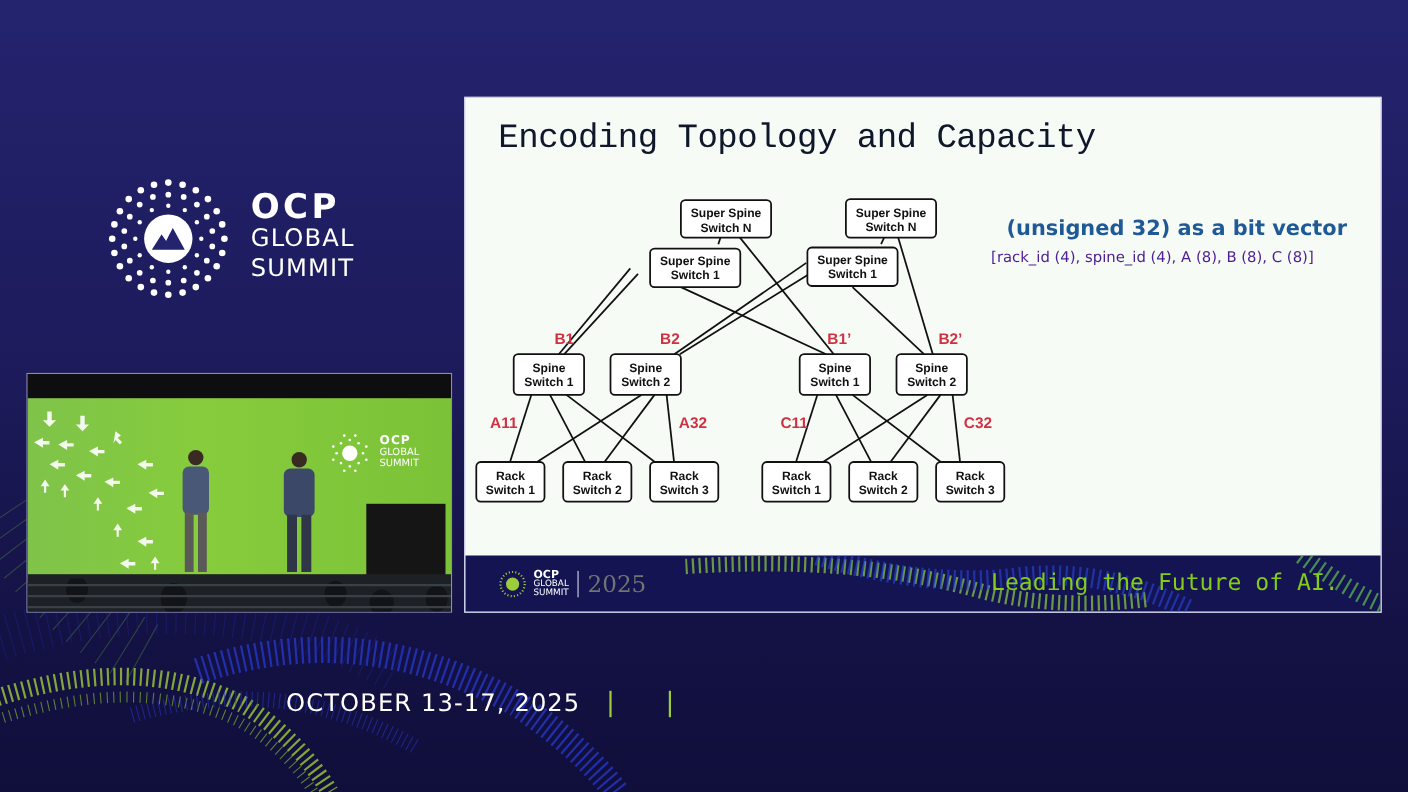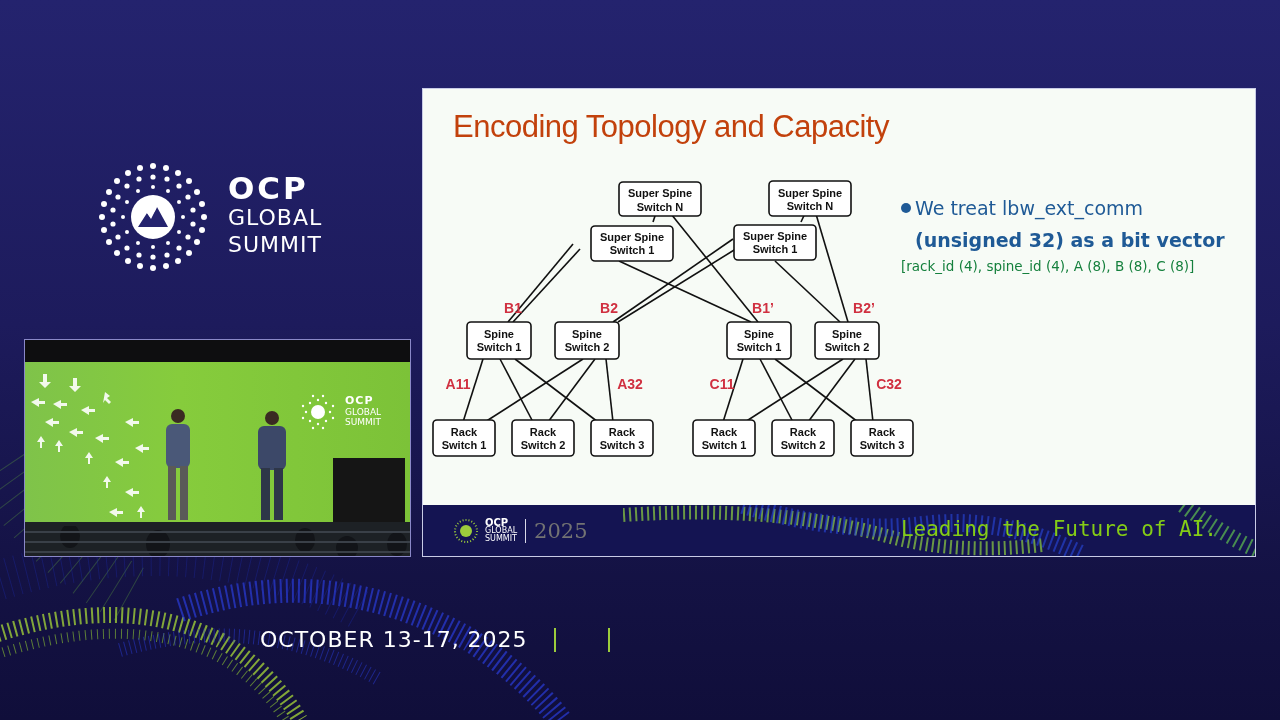--- a/index.html
+++ b/index.html
@@ -32,28 +32,28 @@
   .video-logo .t1 { font-weight: bold; font-size: 11px; letter-spacing: 1px; line-height: 12px; }
   .video-logo .t2 { font-size: 9px; line-height: 10px; }
 
   
   .slide {
     position: absolute; left: 422px; top: 88px; width: 834px; height: 469px;
     background: #f7fbf6; border: 1px solid #c8cbe6; overflow: hidden;
   }
   .slide-title {
     position: absolute; left: 30px; top: 20px;
-    font-family: Liberation Sans, sans-serif; font-size: 31px; color: #c2410c; letter-spacing: -0.5px;
+    font-family: Liberation Mono, monospace; font-size: 31px; color: #0f172a; letter-spacing: -0.5px;
   }
   .diagram { position: absolute; left: 0; top: 0; width: 834px; height: 420px; }
   .bullets { position: absolute; left: 478px; top: 103px; color: #1f5a96; }
   .bullet { font-size: 19px; line-height: 32px; white-space: nowrap; }
   .bullet .dot { display: inline-block; width: 10px; height: 10px; border-radius: 50%; background: #1f5a96; margin-right: 4px; vertical-align: middle; position: relative; top: -2px; }
   .bullet-cont { font-size: 19px; line-height: 32px; padding-left: 14px; white-space: nowrap; font-weight: bold; }
-  .scheme { font-size: 13.5px; line-height: 20px; white-space: nowrap; color: #15803d; margin-top: 0px; }
+  .scheme { font-size: 13.5px; line-height: 20px; white-space: nowrap; color: #4c1d95; margin-top: 0px; }
 
   
   .banner { position: absolute; left: 0; top: 416px; width: 834px; height: 53px; background: #141452; overflow: hidden; }
   .banner-logo { position: absolute; left: 30px; top: 13px; display: flex; align-items: center; color: #fff; }
   .banner-ocp { font-size: 8px; line-height: 8px; margin-left: 6px; }
   .banner-ocp b { font-size: 10px; display: block; }
   .banner-sep { width: 1px; height: 24px; background: #d8d8e8; margin: 0 8px 0 8px; }
   .banner-year { font-family: "DejaVu Serif", serif; font-size: 21px; color: #737373; }
   .banner-tag { position: absolute; right: 40px; top: 12px; font-family: "DejaVu Sans Mono", monospace; font-size: 21px; color: #84cc16; }
 
@@ -330,21 +330,20 @@
       <text x="340" y="224">B1’</text>
       <text x="441" y="224">B2’</text>
       <text x="35" y="300">A11</text>
       <text x="207" y="300">A32</text>
       <text x="299" y="300">C11</text>
       <text x="466" y="300">C32</text>
     </g>
   </svg>
 
   <div class="bullets">
-    <div class="bullet"><span class="dot"></span><span>We treat lbw_ext_comm</span></div>
     <div class="bullet-cont">(unsigned 32) as a bit vector</div>
     <div class="scheme">[rack_id (4), spine_id (4), A (8),  B (8), C (8)]</div>
   </div>
 
   <div class="banner">
     <svg style="position:absolute;left:200px;top:0" width="634" height="53">
       <path d="M 0 10 Q 150 0 260 30 Q 330 50 420 40" stroke="#8fd040" stroke-width="14" fill="none" stroke-dasharray="2 4" opacity="0.7"></path>
       <path d="M 120 0 Q 220 30 300 20 Q 380 10 460 50" stroke="#2848e0" stroke-width="18" fill="none" stroke-dasharray="2 4" opacity="0.6"></path>
       <path d="M 560 0 Q 600 30 634 45" stroke="#60c050" stroke-width="16" fill="none" stroke-dasharray="2 5" opacity="0.7"></path>
     </svg>

